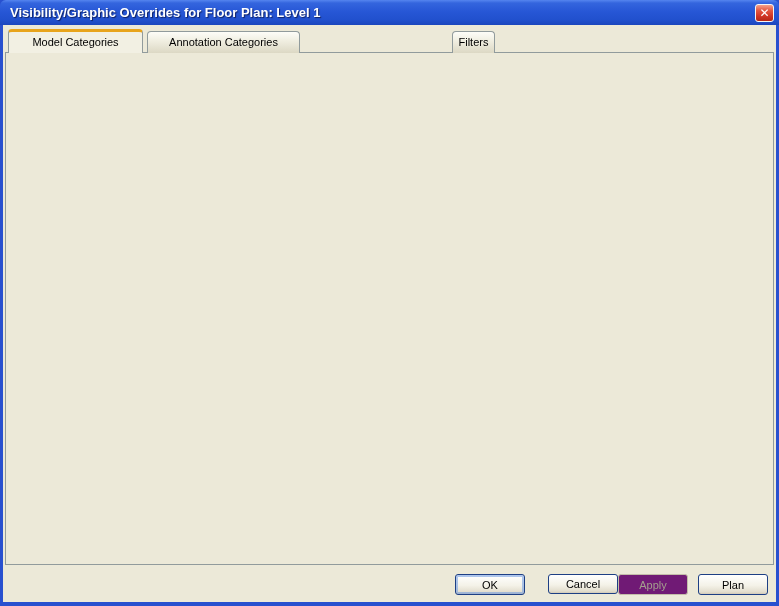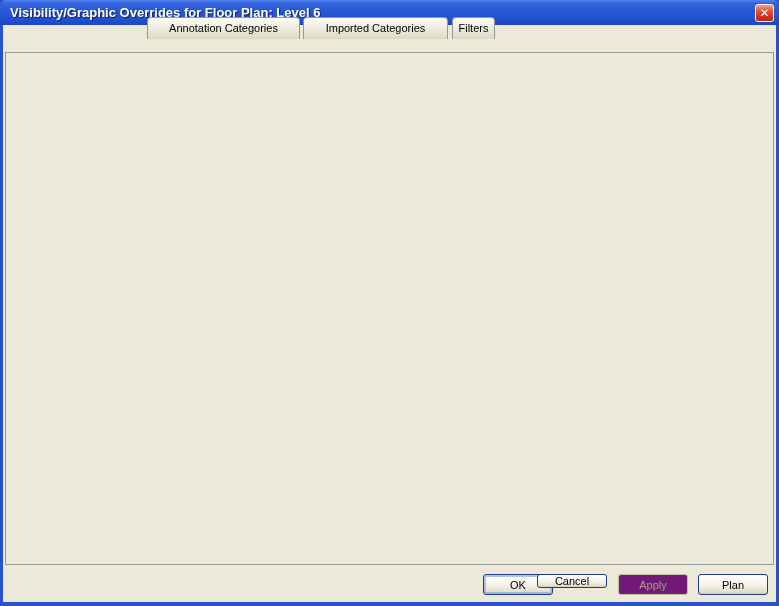--- a/index.html
+++ b/index.html
@@ -16,21 +16,21 @@
     font-size:13px; text-shadow:1px 1px 1px rgba(0,0,30,.6); white-space:nowrap; }
   .close-btn { position:absolute; right:5px; top:4px; width:19px; height:18px; border-radius:3px;
     border:1px solid #f5f5f5; background:linear-gradient(180deg,#f3a08b 0%,#e35640 35%,#cf3424 70%,#b52614 100%);
     color:#fff; font-weight:bold; font-size:12px; text-align:center; line-height:16px; cursor:pointer; }
   .close-btn::before { content:"\2715"; }
 
   
   .dialog-body { position:absolute; left:3px; top:25px; width:773px; height:577px; background:#ece9d8; }
 
   
-  .tab { position:absolute; top:17px; height:22px; border:1px solid #919b9c; border-bottom:none;
+  .tab { position:absolute; top:31px; height:22px; border:1px solid #919b9c; border-bottom:none;
     border-radius:4px 4px 0 0; background:linear-gradient(180deg,#fdfdf8 0%,#f1efe2 40%,#dcd8c4 100%);
     text-align:center; line-height:21px; cursor:pointer; z-index:3; }
   .tab.active { top:29px; height:24px; background:#f2f0e3; border-top:3px solid #e8a41b; line-height:20px; z-index:5; }
 
   .tab-panel { position:absolute; left:5px; top:52px; width:769px; height:513px;
     border:1px solid #919b9c; background:#ece9d8; z-index:2; }
 
   
   .xp-check { position:absolute; width:13px; height:13px; background:#fff; border:1px solid #6d84a0;
     box-shadow:inset 1px 1px 2px rgba(60,80,110,.25); cursor:pointer; }
@@ -94,43 +94,43 @@
     border-right:3px solid transparent; border-top:4px solid #2b3f9e; }
   .sb-thumb { position:absolute; left:0; top:83px; width:16px; height:63px; border:1px solid #7fa0e8; border-radius:2px;
     background:linear-gradient(90deg,#d8e2fc 0%,#c0d1fa 50%,#a6bdf4 100%); cursor:grab; }
   .sb-thumb::after { content:""; position:absolute; left:4px; top:26px; width:7px; height:1px;
     box-shadow:0 0 0 .5px #93aee8, 0 3px 0 .5px #93aee8, 0 6px 0 .5px #93aee8; }
 
   
   .xp-btn { position:absolute; height:22px; border:1px solid #1d3f84; border-radius:3px;
     background:linear-gradient(180deg,#ffffff 0%,#f4f2e8 55%,#e2ddcd 90%,#d1c9b8 100%);
     text-align:center; cursor:pointer; display:flex; align-items:center; justify-content:center; font-size:11px; }
-  .xp-btn.default { box-shadow:inset 0 0 0 2px rgba(120,160,225,.6);margin-left:28px; }
+  .xp-btn.default { box-shadow:inset 0 0 0 2px rgba(120,160,225,.6); }
   .xp-btn.disabled { background:#701a75; border-color:#c3bda9; color:#a49f8e; cursor:default; box-shadow:none; }
 
   
   .groupbox { position:absolute; border:1px solid #cfcdb8; border-radius:4px; }
   .gb-legend { position:absolute; top:-7px; left:18px; background:#ece9d8; padding:0 4px; color:#0042c9; white-space:nowrap; }
 
   .two-line { position:absolute; line-height:14px; white-space:nowrap; }
 </style>
 </head>
 <body>
 
 <div class="window">
 
   <div class="titlebar">
-    <span class="title-text">Visibility/Graphic Overrides for Floor Plan: Level 6</span>
+    <span class="title-text">Visibility/Graphic Overrides for Floor Plan: Level 1</span>
     <span class="close-btn"></span>
   </div>
 
   <div class="dialog-body"></div>
 
+  <div class="tab active" style="left:8px; width:135px;"><span>Model Categories</span></div>
   <div class="tab" style="left:147px; width:153px;"><span>Annotation Categories</span></div>
-  <div class="tab" style="left:303px; width:145px;"><span>Imported Categories</span></div>
   <div class="tab" style="left:452px; width:43px;"><span>Filters</span></div>
 
   <div class="tab-panel"></div>
 
   <span class="xp-check green checked" style="left:30px; top:67px;"></span>
   <span class="inline-label" style="left:49px; top:69px;">Show model categories in this view</span>
   <span class="note-right">If a category is unchecked, it will not be visible.</span>
 
   <div class="vg-table">
     <div class="grid-area">
@@ -533,21 +533,21 @@
   <div class="groupbox" style="left:28px; top:481px; width:380px; height:61px;"></div>
   <span class="two-line" style="left:48px; top:490px;">Non-overridden categories are drawn according</span>
   <span class="two-line" style="left:48px; top:504px;">to Object Style settings.</span>
   <div class="xp-btn" style="left:285px; top:492px; width:107px; height:24px;">
       <span>Object Styles...</span>
     </div>
 
   <div class="xp-btn default" style="left:455px; top:574px; width:70px; height:21px;">
       <span>OK</span>
     </div>
-  <div class="xp-btn" style="left:537px; top:574px; width:70px; height:14px;">
+  <div class="xp-btn" style="left:548px; top:574px; width:70px; height:20px;">
       <span>Cancel</span>
     </div>
   <div class="xp-btn disabled" style="left:618px; top:574px; width:70px; height:21px;">
       <span>Apply</span>
     </div>
   <div class="xp-btn" style="left:698px; top:574px; width:70px; height:21px;">
       <span>Plan</span>
     </div>
 
 </div>

